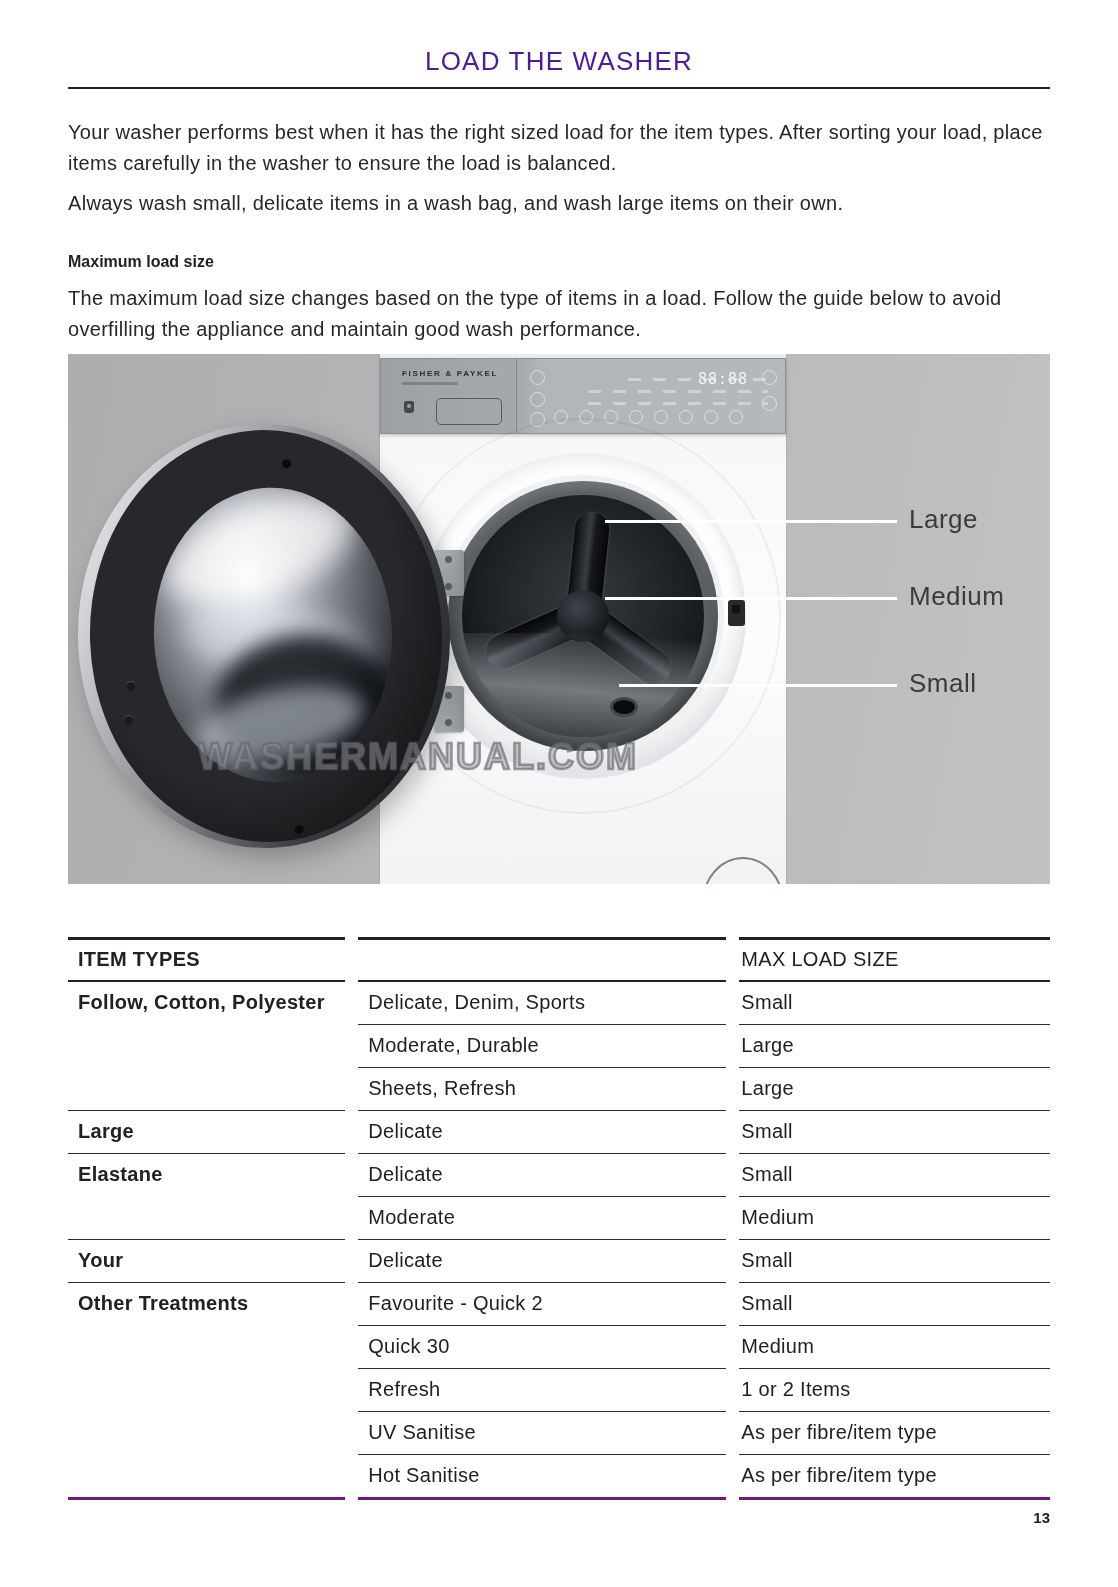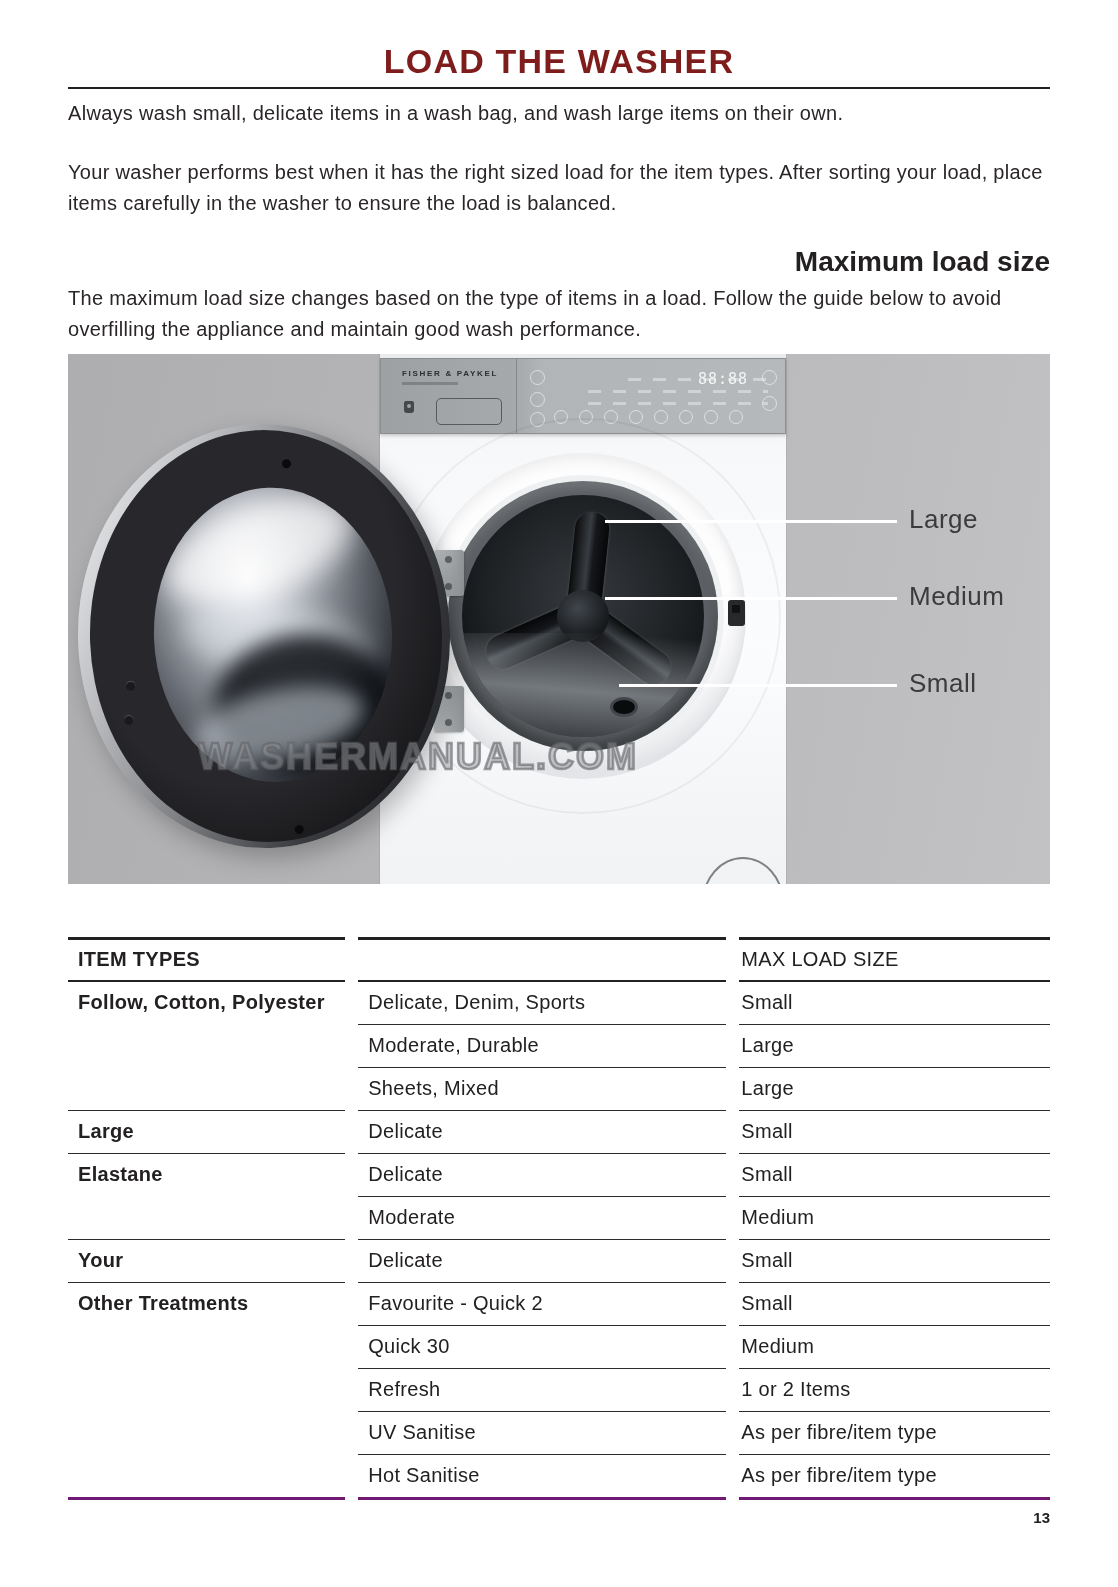--- a/index.html
+++ b/index.html
@@ -7,30 +7,30 @@
   body {
     width: 1118px; height: 1587px; overflow: hidden;
     font-family: "Liberation Sans", sans-serif;
     color: #262223;
   }
   .page { width: 1118px; padding: 0 68px; }
 
   
   .title-block { margin-top: 46px; }
   .page-title {
-    text-align: center; font-size: 34px; font-weight: bold;
-    letter-spacing: 1.2px; color: #7f1d1d; line-height: 30px;
+    text-align: center; font-size: 26px; font-weight: normal;
+    letter-spacing: 1.2px; color: #4c1d95; line-height: 30px;
   }
   .title-rule { border-bottom: 2px solid #232021; margin-top: 11px; }
 
   
   .para { font-size: 20px; line-height: 31px; letter-spacing: 0.3px; color: #2a2627; }
   .para-1 { margin-top: 28px; }
   .para-2 { margin-top: 9px; }
-  .sub-heading { margin-top: 30px; font-size: 28px; font-weight: bold; line-height: 26px; color: #232021; text-align: right; }
+  .sub-heading { margin-top: 30px; font-size: 16px; font-weight: bold; line-height: 26px; color: #232021; }
   .para-3 { margin-top: 8px; }
 
   
   .figure {
     position: relative; margin-top: 9px; width: 982px; height: 530px;
     background: linear-gradient(100deg, #aeaeb0 0%, #b6b6b8 45%, #c2c2c4 100%);
     overflow: hidden;
   }
   .figure * { position: absolute; }
 
@@ -178,22 +178,22 @@
 </head>
 <body>
 
 <div class="page">
 
   <div class="title-block">
     <div class="page-title">LOAD THE WASHER</div>
     <div class="title-rule"></div>
   </div>
 
+  <p class="para para-1">Your washer performs best when it has the right sized load for the item types. After sorting your load, place items carefully in the washer to ensure the load is balanced.</p>
   <p class="para para-2">Always wash small, delicate items in a wash bag, and wash large items on their own.</p>
-  <p class="para para-1">Your washer performs best when it has the right sized load for the item types. After sorting your load, place items carefully in the washer to ensure the load is balanced.</p>
 
   <div class="sub-heading">Maximum load size</div>
   <p class="para para-3">The maximum load size changes based on the type of items in a load. Follow the guide below to avoid overfilling the appliance and maintain good wash performance.</p>
 
   <div class="figure">
     <div class="washer-body"></div>
 
     <div class="control-panel"></div>
     <div class="panel-divider"></div>
     <div class="brand-text">FISHER &amp; PAYKEL</div>
@@ -274,21 +274,21 @@
           <tr>
             <td class="c1" rowspan="3">Follow, Cotton, Polyester</td>
             <td class="c2">Delicate, Denim, Sports</td>
             <td class="c3">Small</td>
           </tr>
           <tr>
             <td class="c2">Moderate, Durable</td>
             <td class="c3">Large</td>
           </tr>
           <tr>
-            <td class="c2">Sheets, Mixed</td>
+            <td class="c2">Sheets, Refresh</td>
             <td class="c3">Large</td>
           </tr>
           <tr>
             <td class="c1" rowspan="1">Large</td>
             <td class="c2">Delicate</td>
             <td class="c3">Small</td>
           </tr>
           <tr>
             <td class="c1" rowspan="2">Elastane</td>
             <td class="c2">Delicate</td>

